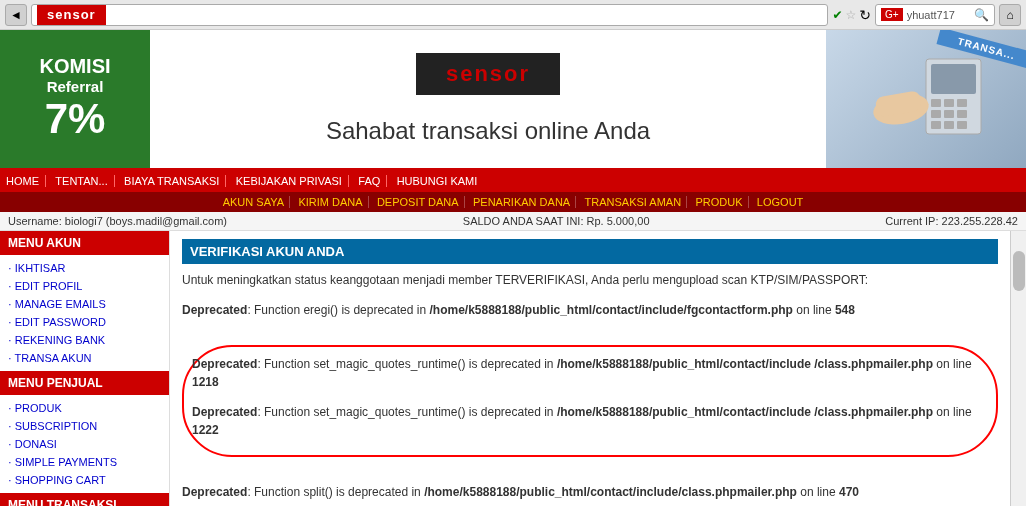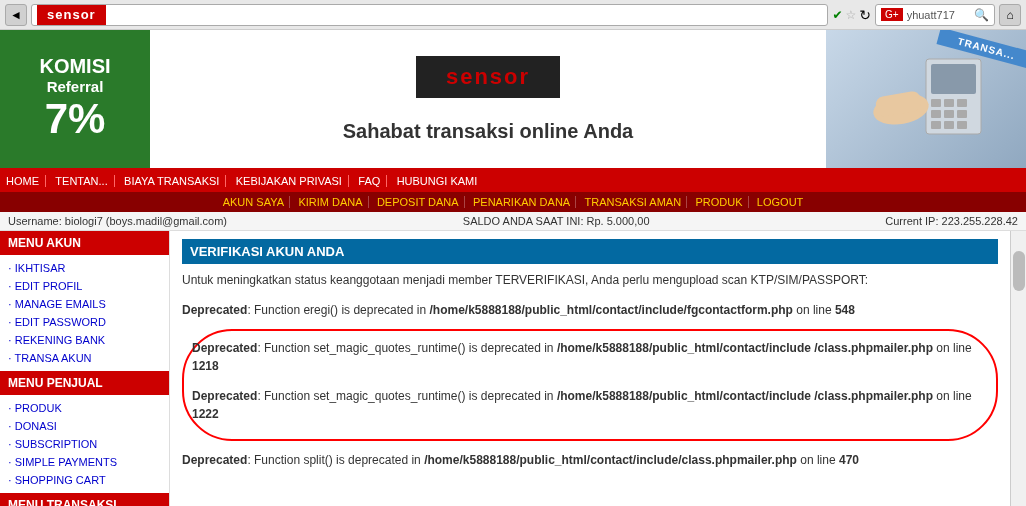--- a/index.html
+++ b/index.html
@@ -106,22 +106,22 @@
       position: relative;
     }
     .sensor-text {
       color: #cc0000;
       font-size: 22px;
       font-weight: bold;
       letter-spacing: 2px;
     }
     .header-tagline {
       color: #333;
-      font-size: 20px;
-      font-weight: bold;
+      font-size: 24px;
+      font-weight: normal;
       margin-top: 16px;
     }
     .header-right {
       width: 200px;
       display: flex;
       align-items: center;
       justify-content: center;
       overflow: hidden;
       position: relative;
     }
@@ -259,21 +259,21 @@
       font-weight: bold;
     }
     .deprecation-notice b {
       font-weight: bold;
     }
 
     .circled-area {
       border: 2px solid red;
       border-radius: 50px;
       padding: 6px 8px;
-      margin: 8px 0;
+      margin: 24px 0;
     }
 
     
     .right-scrollbar {
       width: 16px;
       background: #f0f0f0;
       border-left: 1px solid #ccc;
       flex-shrink: 0;
       display: flex;
       flex-direction: column;
@@ -378,22 +378,22 @@
       <li><a>EDIT PROFIL</a></li>
       <li><a>MANAGE EMAILS</a></li>
       <li><a>EDIT PASSWORD</a></li>
       <li><a>REKENING BANK</a></li>
       <li><a>TRANSA AKUN</a></li>
     </ul>
 
     <div class="sidebar-section-title">MENU PENJUAL</div>
     <ul class="sidebar-links">
       <li><a>PRODUK</a></li>
+      <li><a>SUBSCRIPTION</a></li>
       <li><a>DONASI</a></li>
-      <li><a>SUBSCRIPTION</a></li>
       <li><a>SIMPLE PAYMENTS</a></li>
       <li><a>SHOPPING CART</a></li>
     </ul>
 
     <div class="sidebar-section-title">MENU TRANSAKSI</div>
 
   </div>
 
   <div class="content-area">
     <div class="content-title">VERIFIKASI AKUN ANDA</div>

